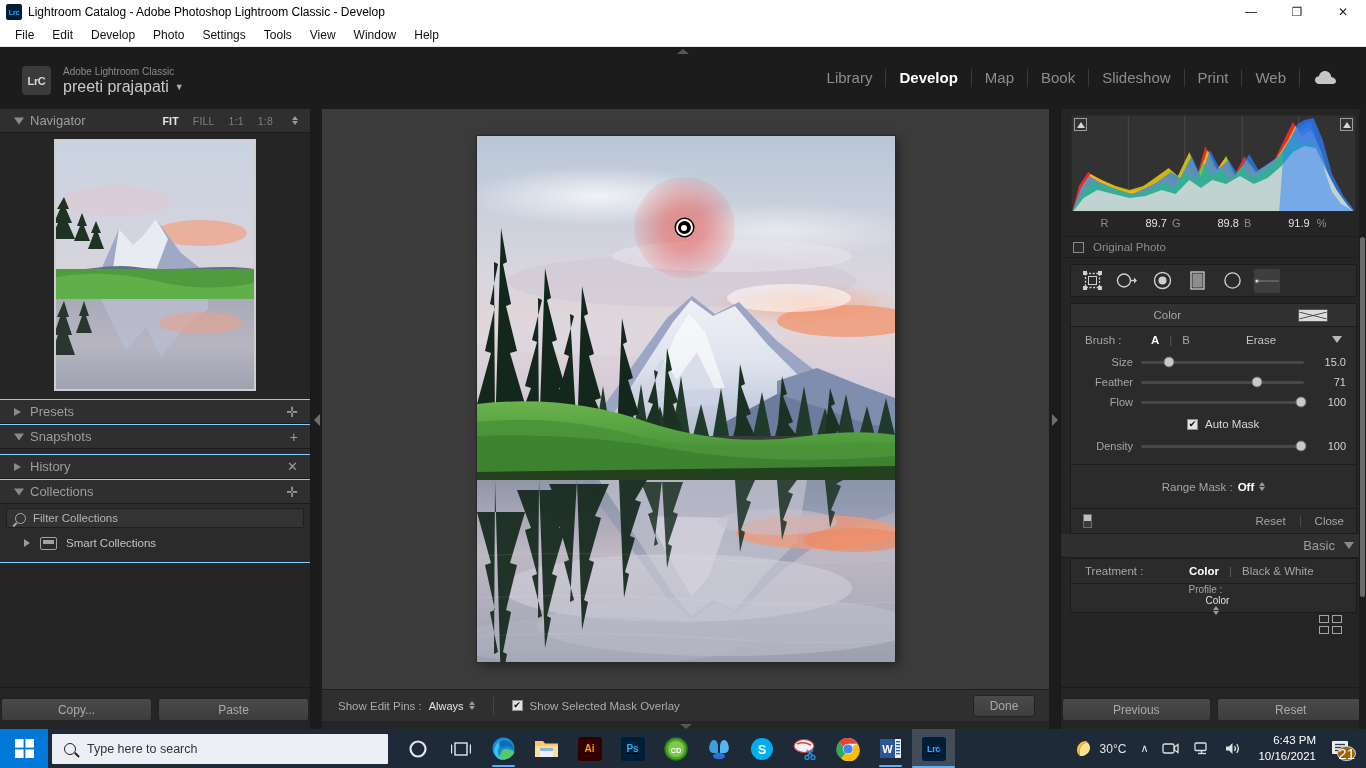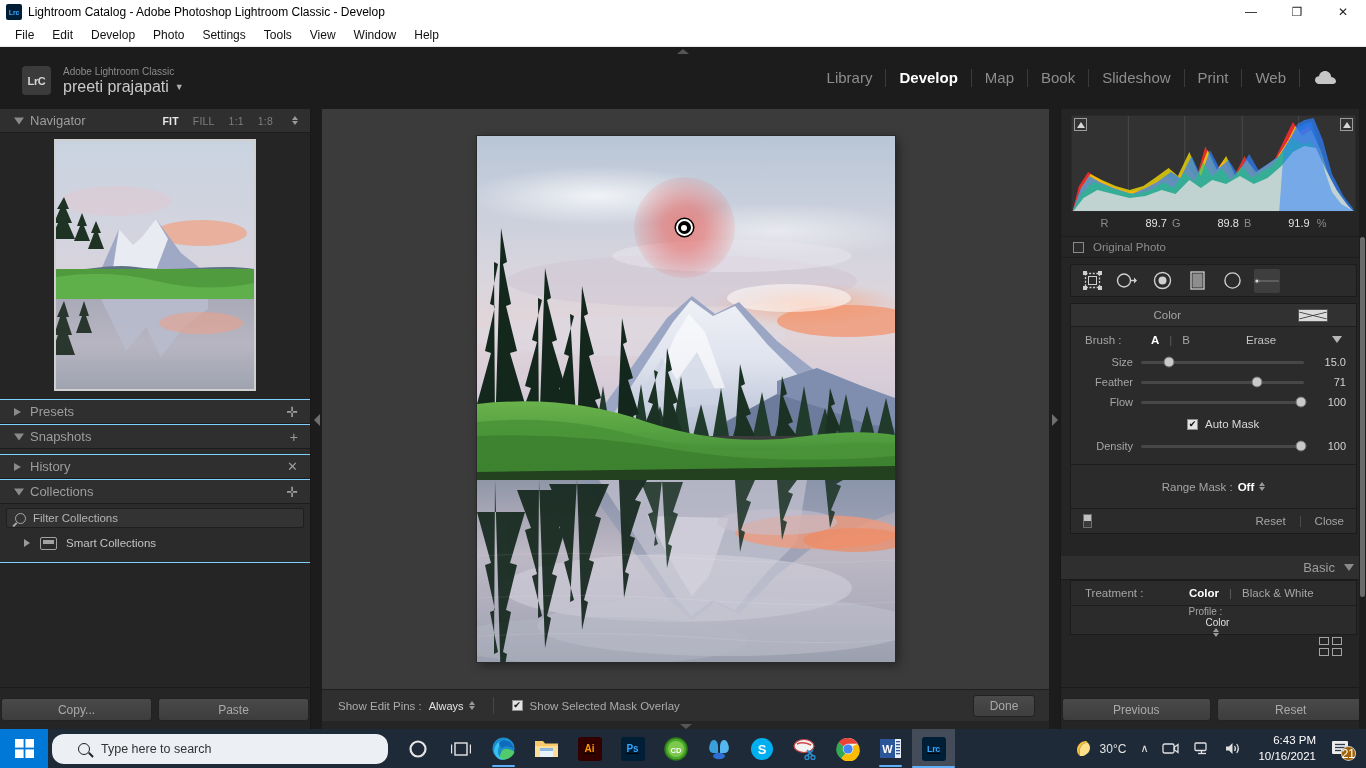--- a/index.html
+++ b/index.html
@@ -451,21 +451,21 @@
   .taskbar {
     position: absolute; left: 0; top: 729px; width: 1366px; height: 39px;
     background: #1f2a38; display: flex; align-items: center;
   }
   .start-btn {
     width: 48px; height: 39px; display: flex; align-items: center; justify-content: center;
     background: #0078d7;
   }
   .search-box {
     width: 336px; height: 30px; margin-left: 4px; background: #eceff4;
-    display: flex; align-items: center; padding: 0 26px; border-radius: 12px;
+    display: flex; align-items: center; padding: 0 12px; border-radius: 1px;
   }
   .search-box .mag2 {
     width: 12px; height: 12px; border: 1.6px solid #222; border-radius: 50%;
     position: relative; margin-right: 11px; flex: none;
   }
   .search-box .mag2::after {
     content: ""; position: absolute; width: 1.6px; height: 6px; background: #222;
     right: -3px; bottom: -4px; transform: rotate(-45deg);
   }
   .search-box span { font-size: 12.5px; color: #333; }
@@ -502,21 +502,21 @@
     color: #ffffff; font-size: 11.5px; line-height: 1.35; cursor: pointer;
   }
   .notif {
     position: relative; padding: 0 9px 0 4px; height: 39px;
     display: flex; align-items: center; cursor: pointer;
   }
   .notif-badge {
     position: absolute; right: 4px; bottom: 7px;
     min-width: 15px; height: 15px; border-radius: 50%;
     background: #a16207; border: 1px solid #c9c9c9; color: #fff;
-    font-size: 12px; display: flex; align-items: center; justify-content: center; text-align: center;
+    font-size: 15px; display: flex; align-items: center; justify-content: center; text-align: center;
   }
 </style>
 </head>
 <body>
 
 <div class="titlebar">
   <div class="tb-icon">Lrc</div>
   <div class="tb-title">Lightroom Catalog - Adobe Photoshop Lightroom Classic - Develop</div>
   <div class="tb-controls">
     <div class="tb-btn">—</div>
@@ -992,21 +992,21 @@
 
         <div class="panel-bottom-row">
           <span class="switch-ico"></span>
           <span class="pb-actions">
             <span>Reset</span>
             <span class="pb-sep"></span>
             <span>Close</span>
           </span>
         </div>
 
-        <div class="rp-header" style="margin-top:22px;">
+        <div class="rp-header" style="">
           <span>Basic</span>
           <span class="tri-dn"></span>
         </div>
         <div class="basic-body">
           <div class="treat-row">
             <span class="t-label">Treatment :</span>
             <span class="t-opt active">Color</span>
             <span class="t-div">|</span>
             <span class="t-opt">Black &amp; White</span>
           </div>

